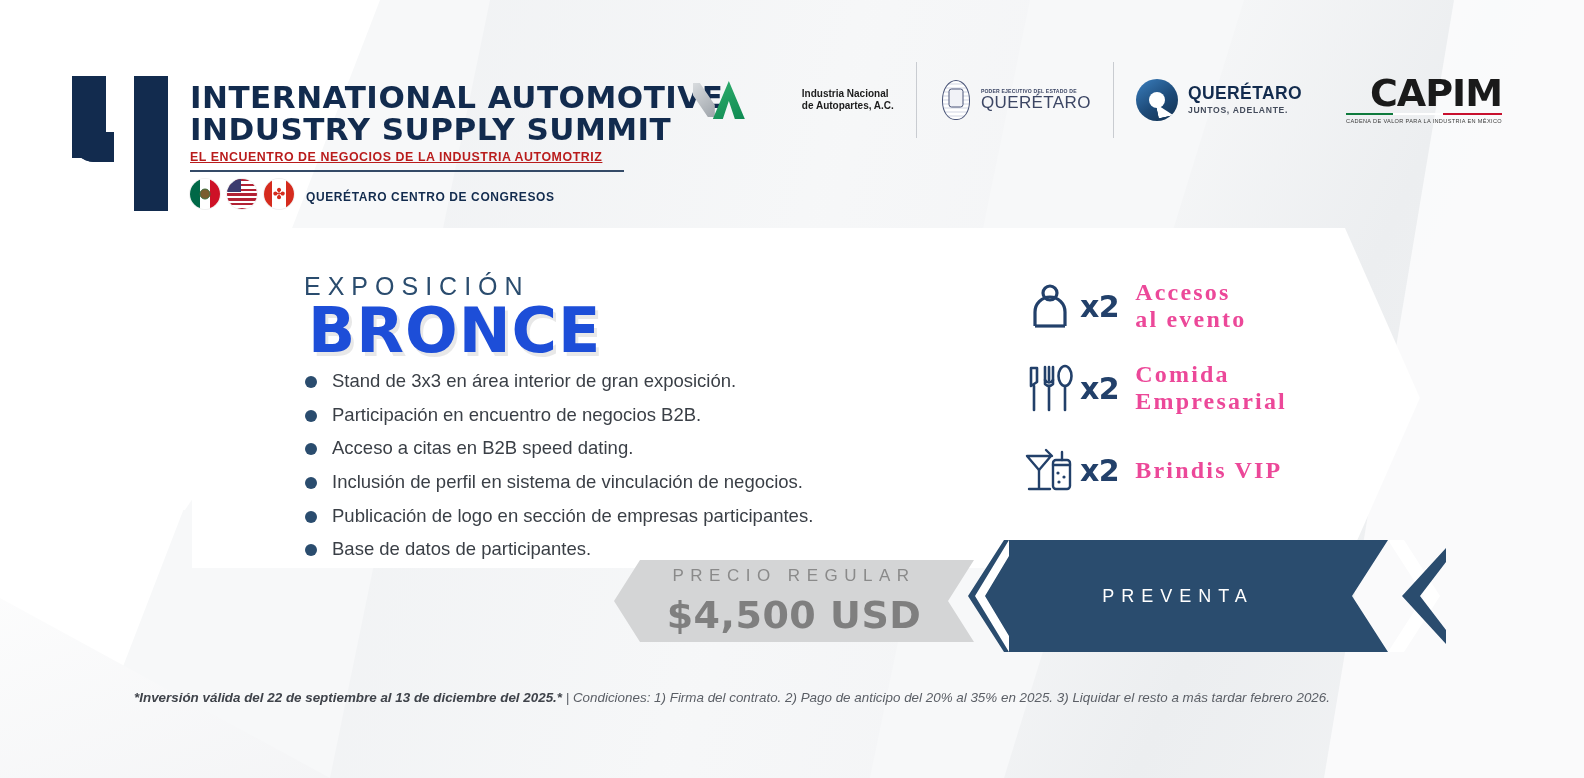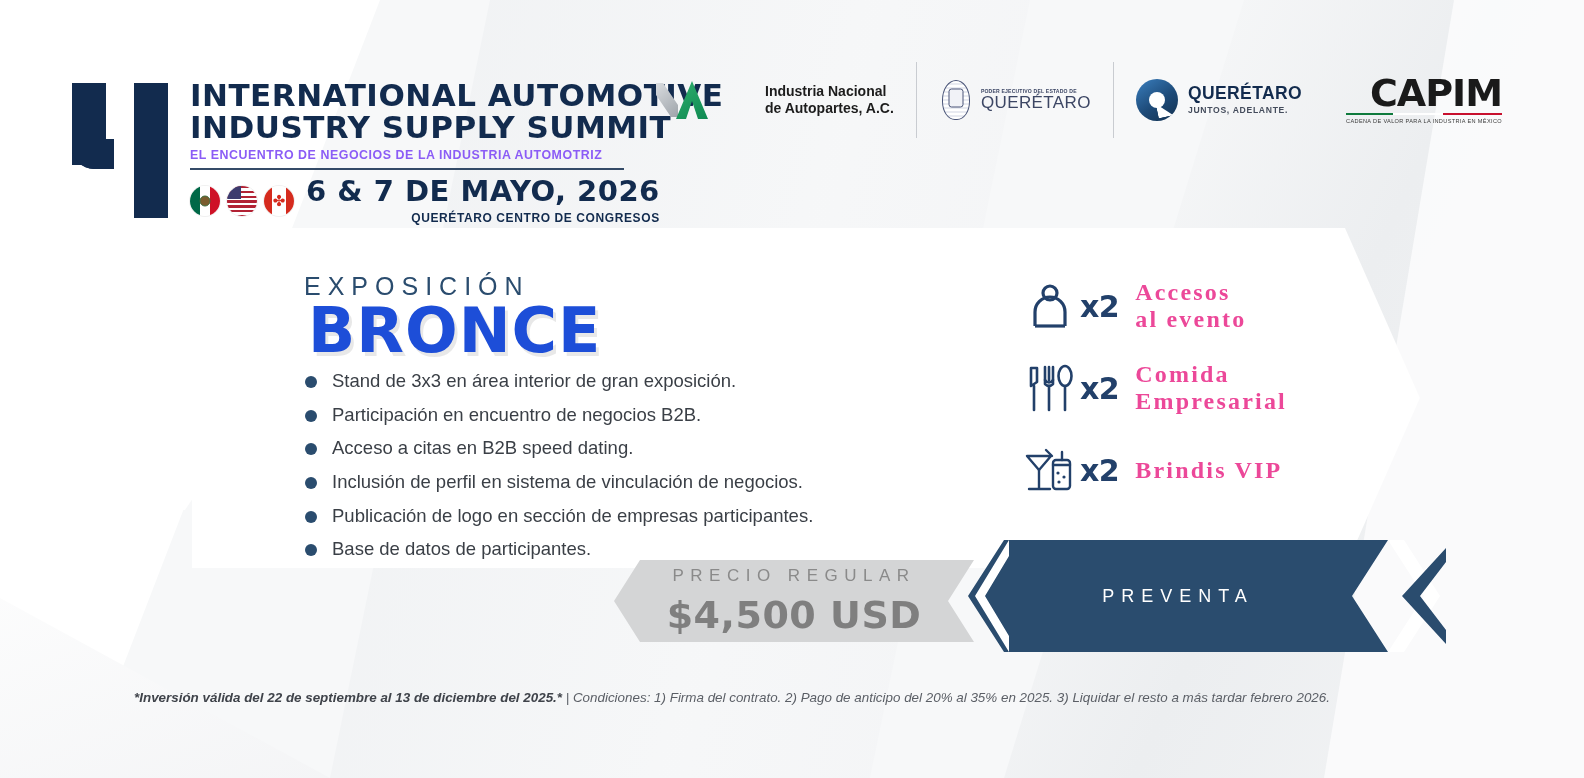--- a/index.html
+++ b/index.html
@@ -67,21 +67,21 @@
   .title-wrap { padding-top:4px; }
   .title-l1, .title-l2 {
     font-family:"DejaVu Sans", sans-serif;
     font-weight:bold; font-size:31px; letter-spacing:.5px;
     color:#122B4E; line-height:1.02; white-space:nowrap;
     transform:scaleX(1.0);
   }
   .title-sub {
     font-family:"Liberation Sans", sans-serif;
     font-weight:bold; font-size:12.4px; letter-spacing:.55px;
-    color:#8b5cf6; margin-top:5px; white-space:nowrap;
+    color:#b91c1c; margin-top:5px; white-space:nowrap;text-decoration:underline;
   }
   .title-rule { width:434px; height:2px; background:#122B4E; margin-top:6px; opacity:.85; }
 
   .date-row { display:flex; align-items:center; margin-top:7px; }
   .flags { display:flex; gap:7px; margin-right:12px; }
   .flag {
     width:30px; height:30px; border-radius:50%; overflow:hidden;
     position:relative; box-shadow:0 0 0 1px rgba(0,0,0,.06);
     flex:0 0 auto;
   }
@@ -124,21 +124,21 @@
   .ina-mark .ina-n {
     position:absolute; left:0; top:3px; width:22px; height:34px;
     background:linear-gradient(140deg,#d9dcdf,#9ea4aa);
     clip-path:polygon(0 0,7px 0,22px 22px,22px 0,22px 34px,15px 34px,0 12px);
   }
   .ina-mark .ina-a {
     position:absolute; left:20px; top:1px; width:32px; height:38px;
     background:linear-gradient(150deg,#2fae6d,#0f8a52);
     clip-path:polygon(16px 0,32px 38px,22px 38px,16px 20px,10px 38px,0 38px);
   }
-  .ina-txt { font-size:14px; font-weight:bold; color:#1c1c1c; line-height:1.24; white-space:nowrap;margin-left:48px; }
+  .ina-txt { font-size:10px; font-weight:bold; color:#1c1c1c; line-height:1.24; white-space:nowrap;margin-left:48px; }
 
   .qro-seal { width:34px; height:44px; margin-right:8px; flex:0 0 auto; position:relative; }
   .qro-seal .seal-shield {
     position:absolute; inset:2px 3px; border:1.4px solid #4a5578; border-radius:50% 50% 46% 46%;
     background:repeating-linear-gradient(to bottom,#ffffff 0 2px,#e8eaf1 2px 4px);
   }
   .qro-seal .seal-inner {
     position:absolute; left:50%; top:46%; transform:translate(-50%,-50%);
     width:15px; height:19px; border:1px solid #4a5578; border-radius:3px;
     background:#f1f2f7;
@@ -303,21 +303,20 @@
       <div class="title-l2">INDUSTRY SUPPLY SUMMIT</div>
       <div class="title-sub">EL ENCUENTRO DE NEGOCIOS DE LA INDUSTRIA AUTOMOTRIZ</div>
       <div class="title-rule"></div>
       <div class="date-row">
         <div class="flags">
           <div class="flag flag-mx"></div>
           <div class="flag flag-us"></div>
           <div class="flag flag-ca"></div>
         </div>
         <div>
-          <div class="date-main">6 &amp; 7 DE MAYO, 2026</div>
           <div class="date-venue">QUERÉTARO CENTRO DE CONGRESOS</div>
         </div>
       </div>
     </div>
   </div>
 
   <div class="sponsors">
 
     <div class="sponsor">
       <div class="ina-mark">

